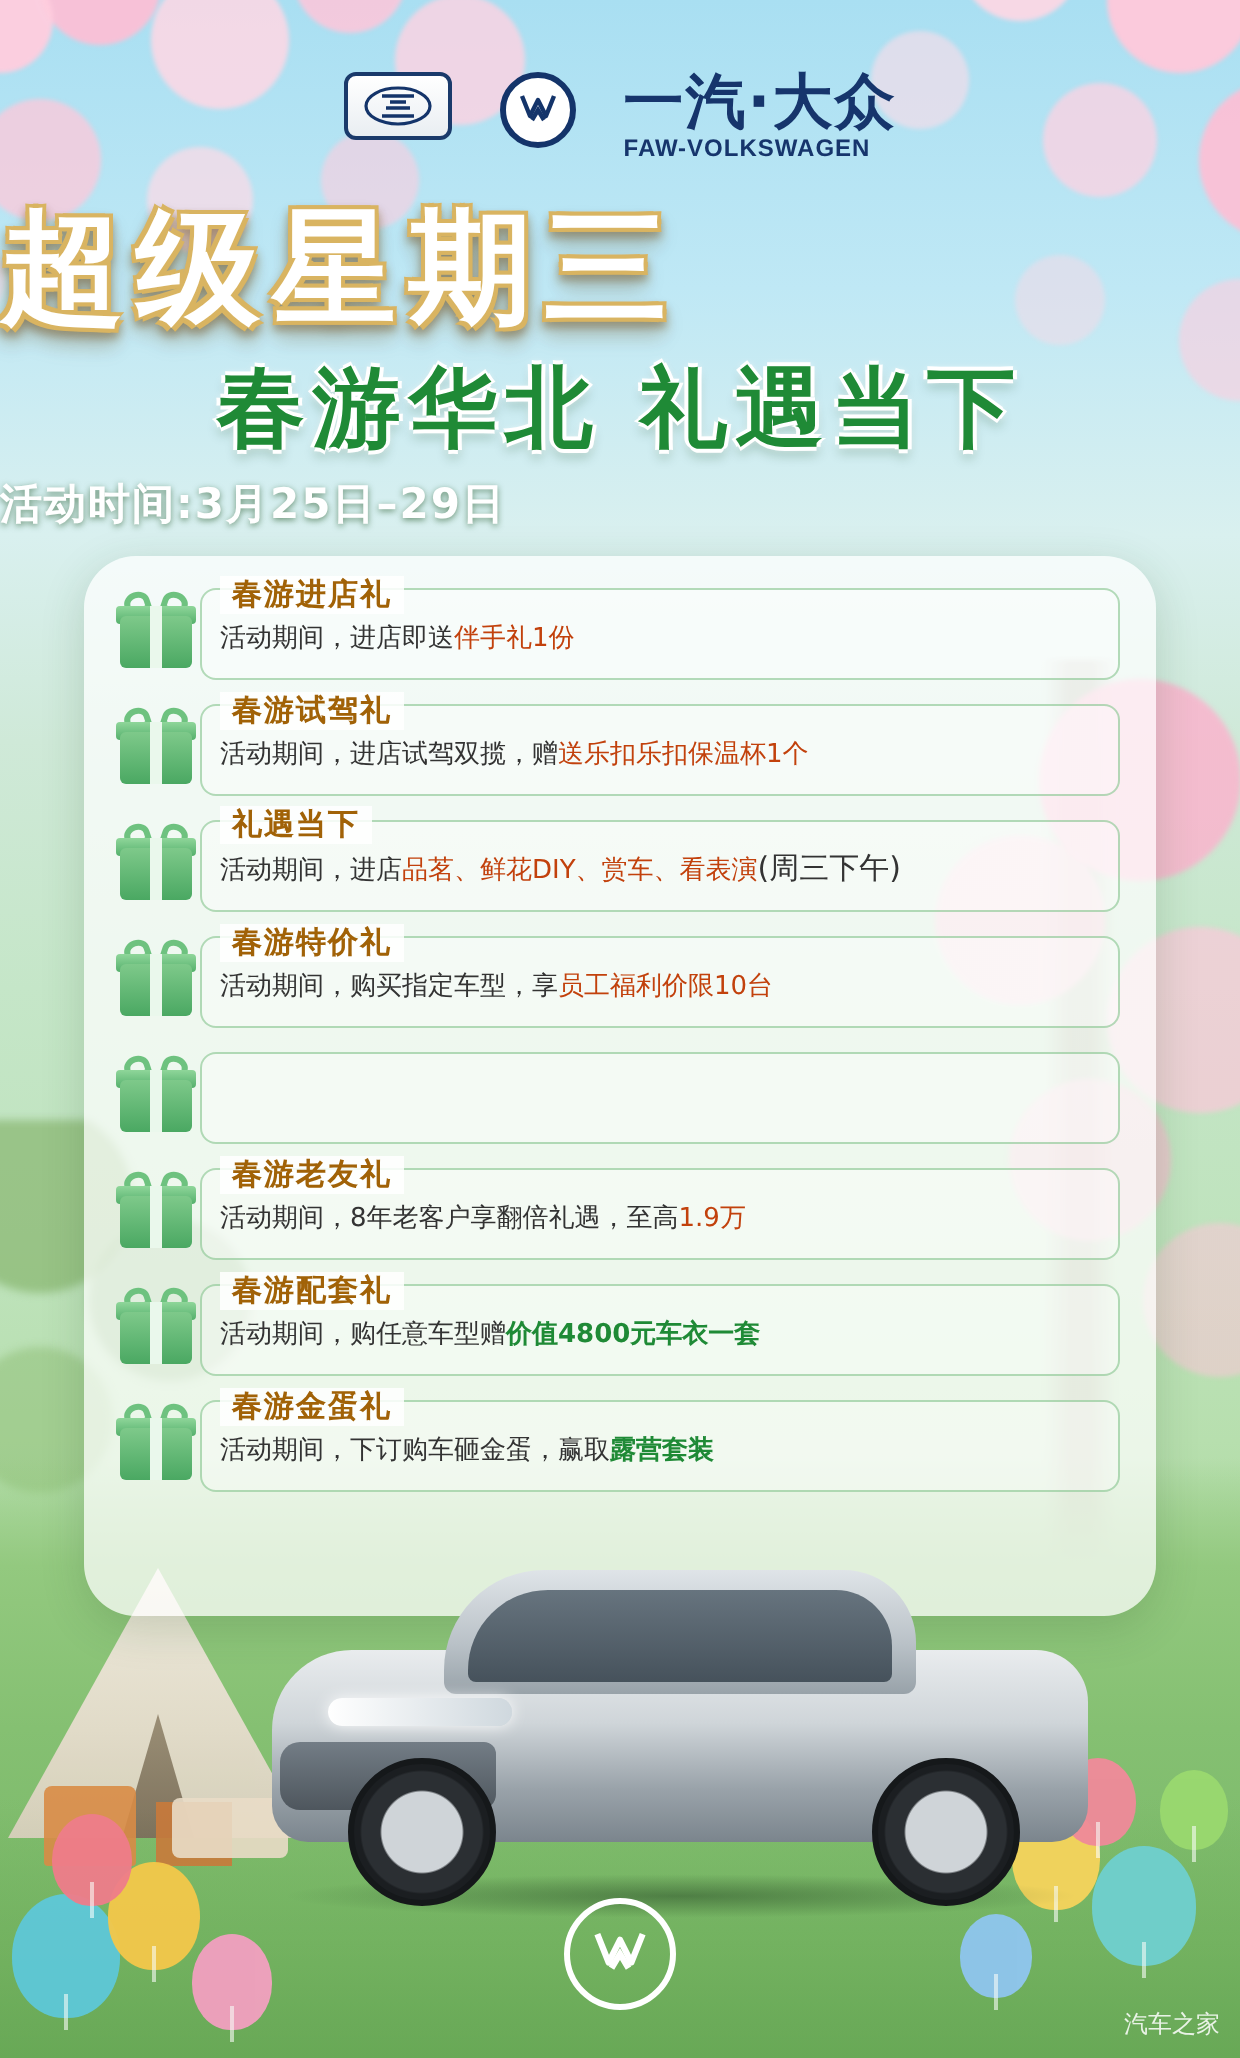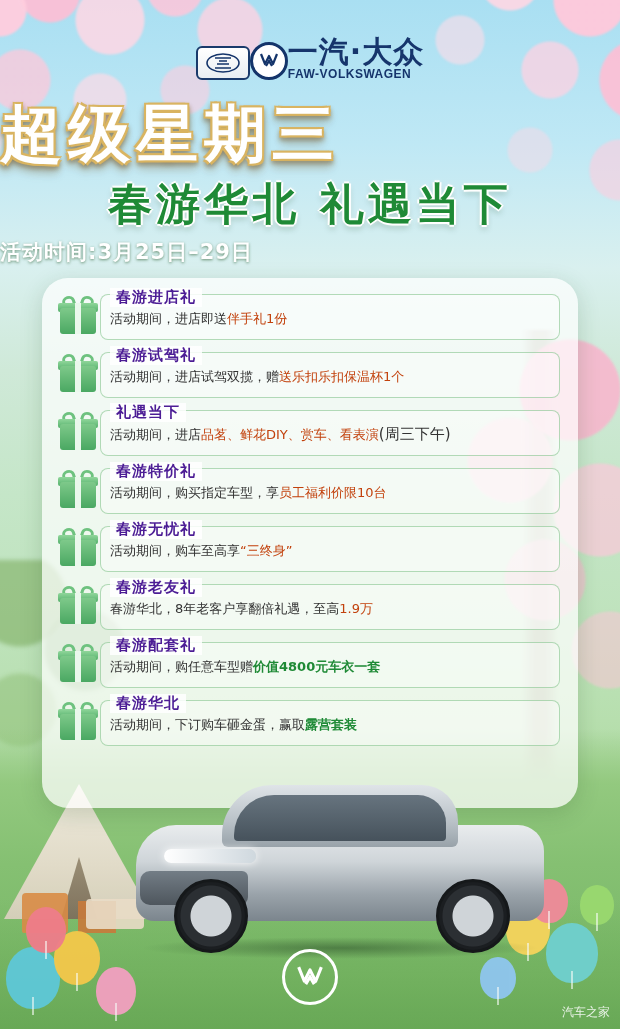--- a/index.html
+++ b/index.html
@@ -98,21 +98,21 @@
   }
   
   .balloon { position: absolute; border-radius: 50% 50% 48% 48%; opacity: .95; }
   .balloon:after {
     content:""; position:absolute; left:50%; bottom:-6px; width:2px; height:18px;
     background: rgba(255,255,255,.6); transform: translateX(-50%);
   }
   
   .logo-row {
     position: absolute; left: 0; right: 0; top: 36px;
-    display: flex; justify-content: center; align-items: flex-end; gap: 0;
+    display: flex; justify-content: center; align-items: flex-start; gap: 24px;
   }
   .faw-badge {
     width: 54px; height: 34px; border-radius: 6px;
     background: linear-gradient(180deg,#fff,#e9eef2);
     border: 2px solid #1a3a6b;
     display:flex; align-items:center; justify-content:center;
     color:#14346a; font-weight:bold; font-size: 17px; letter-spacing:-1px;
   }
   .vw-badge {
     width: 38px; height: 38px; border-radius: 50%;
@@ -193,21 +193,21 @@
     position:absolute; top:0px; width:13px; height:11px;
     border:3px solid #6ec27f; border-radius: 60% 60% 10% 10%;
     background: transparent;
   }
   .gift .bow-l { left: 4px; transform: rotate(-18deg); }
   .gift .bow-r { right: 4px; transform: rotate(18deg); }
   .row-content { position: relative; z-index: 3; margin-left: 12px; }
   .row-title {
     display:inline-block;
     font-family:"DejaVu Sans","Liberation Sans",sans-serif;
-    font-size: 15px; font-weight: bold; color:#4c1d95; letter-spacing:1px;
+    font-size: 15px; font-weight: bold; color:#a16207; letter-spacing:1px;
     background: rgba(255,255,255,.85);
     padding: 0 6px;
     transform: translateY(-9px);
   }
   .row-desc {
     font-family:"DejaVu Sans","Liberation Sans",sans-serif;
     font-size: 13px; color:#333; white-space: nowrap;
     transform: translateY(-6px);
   }
   .row-desc .em { color:#c2410c; font-weight: normal; }
@@ -394,41 +394,35 @@
 
     <div class="row">
       <div class="row-box"></div>
       <div class="gift">
         <span class="bow-l"></span>
           <span class="bow-r"></span>
         <span class="lid"></span>
           <span class="box"></span>
           <span class="ribbon"></span>
       </div>
-      <div class="row-content">
-        <div class="row-title">春游无忧礼</div>
-        <div class="row-desc">
-          <span>活动期间，购车至高享</span><span class="em">“三终身”</span><span></span>
-        </div>
-      </div>
     </div>
 
     <div class="row">
       <div class="row-box"></div>
       <div class="gift">
         <span class="bow-l"></span>
           <span class="bow-r"></span>
         <span class="lid"></span>
           <span class="box"></span>
           <span class="ribbon"></span>
       </div>
       <div class="row-content">
         <div class="row-title">春游老友礼</div>
         <div class="row-desc">
-          <span>春游华北，8年老客户享翻倍礼遇，至高</span><span class="em">1.9万</span><span></span>
+          <span>活动期间，8年老客户享翻倍礼遇，至高</span><span class="em">1.9万</span><span></span>
         </div>
       </div>
     </div>
 
     <div class="row">
       <div class="row-box"></div>
       <div class="gift">
         <span class="bow-l"></span>
           <span class="bow-r"></span>
         <span class="lid"></span>
@@ -447,21 +441,21 @@
     <div class="row">
       <div class="row-box"></div>
       <div class="gift">
         <span class="bow-l"></span>
           <span class="bow-r"></span>
         <span class="lid"></span>
           <span class="box"></span>
           <span class="ribbon"></span>
       </div>
       <div class="row-content">
-        <div class="row-title">春游华北</div>
+        <div class="row-title">春游金蛋礼</div>
         <div class="row-desc">
           <span>活动期间，下订购车砸金蛋，赢取</span><span class="em-g">露营套装</span><span></span>
         </div>
       </div>
     </div>
 
   </div>
 
   <div class="car">
     <div class="car-shadow"></div>

